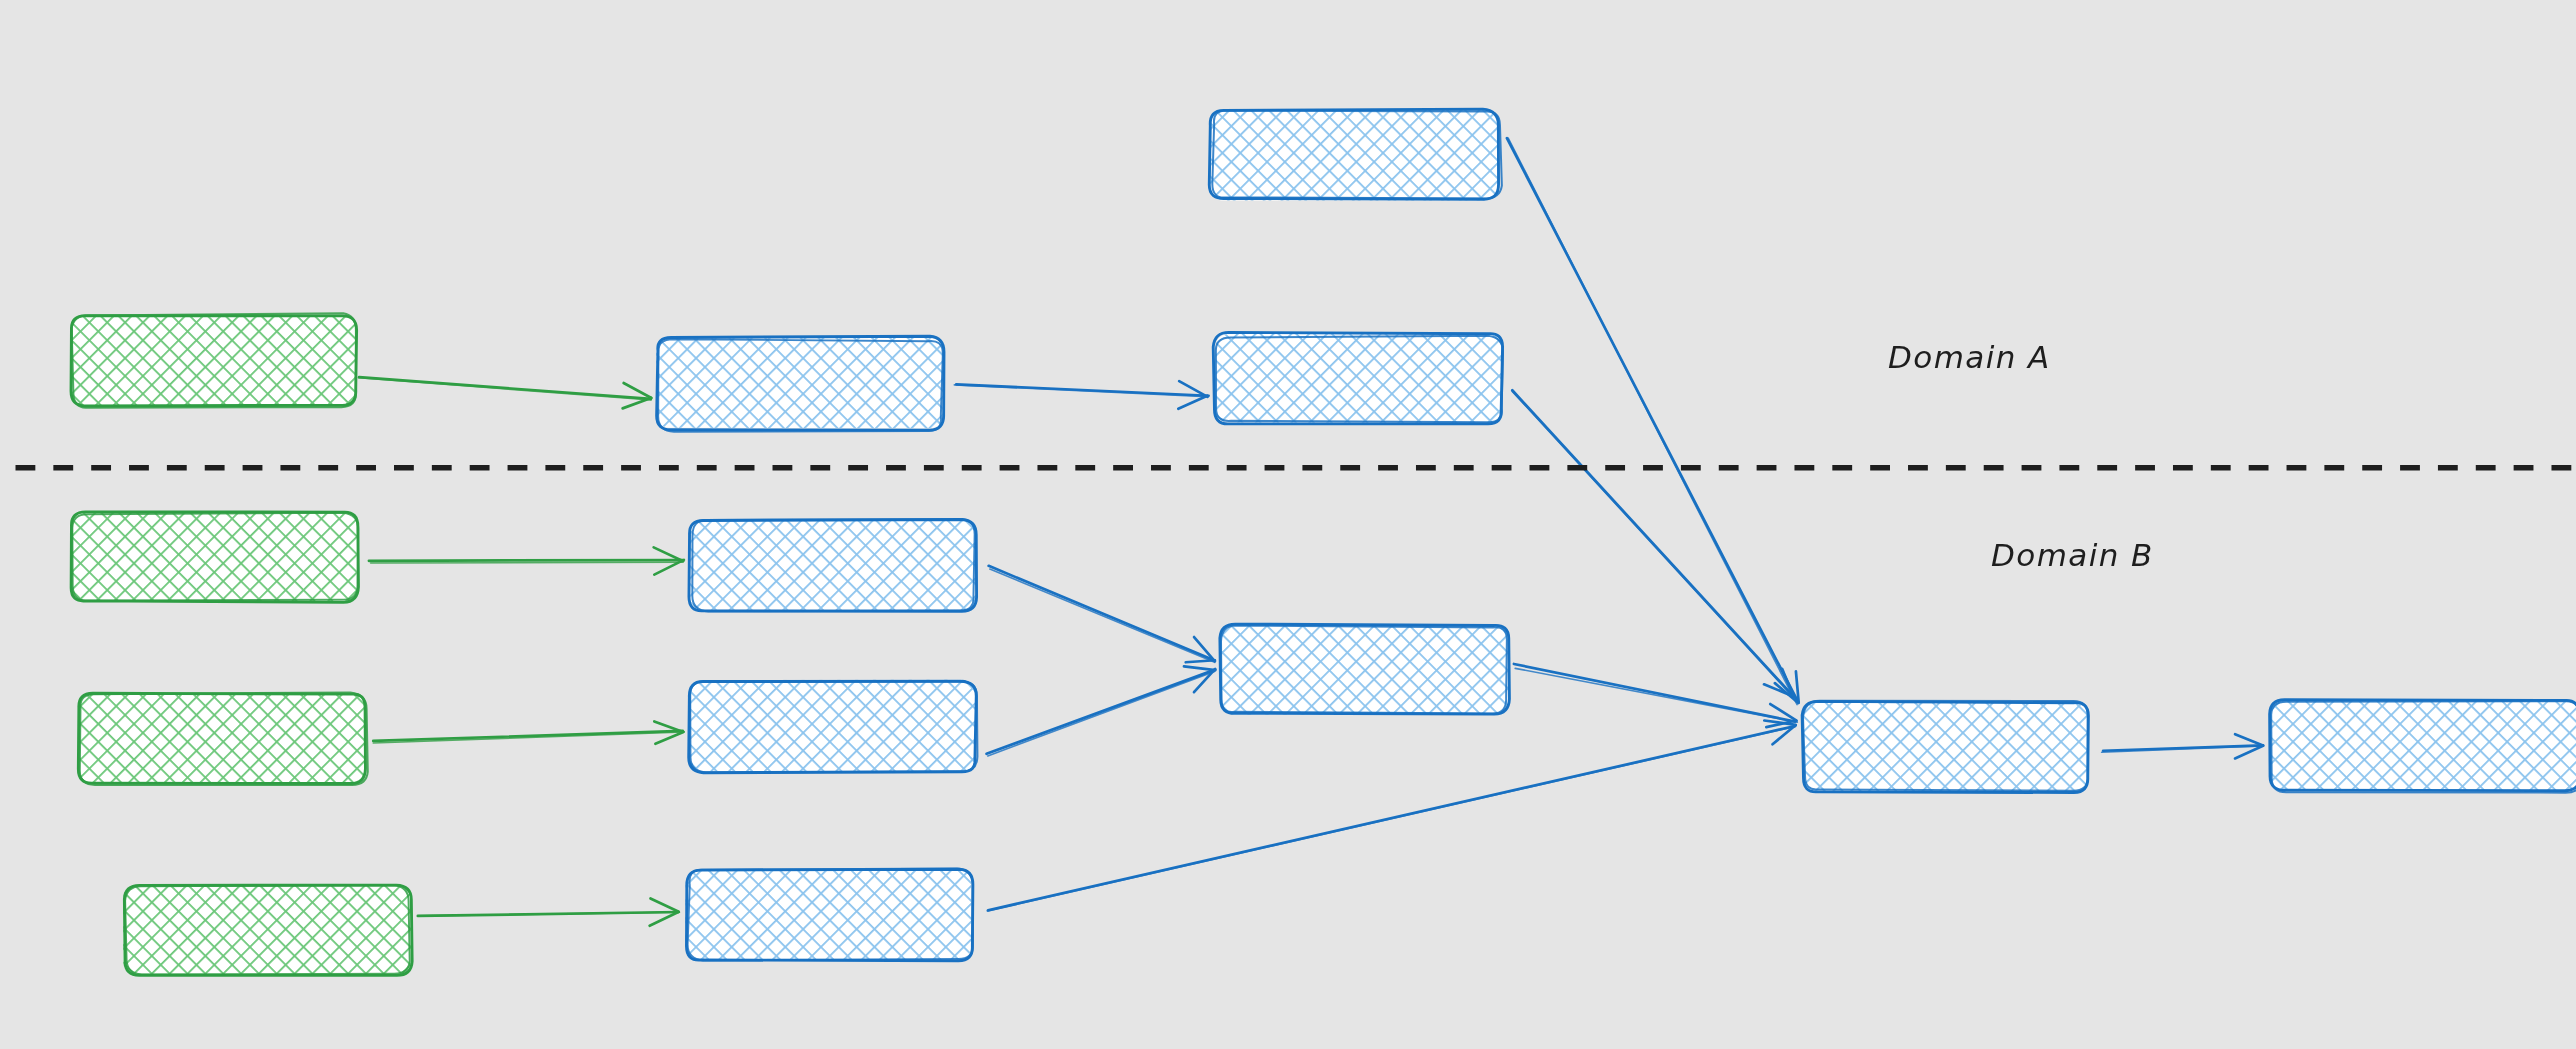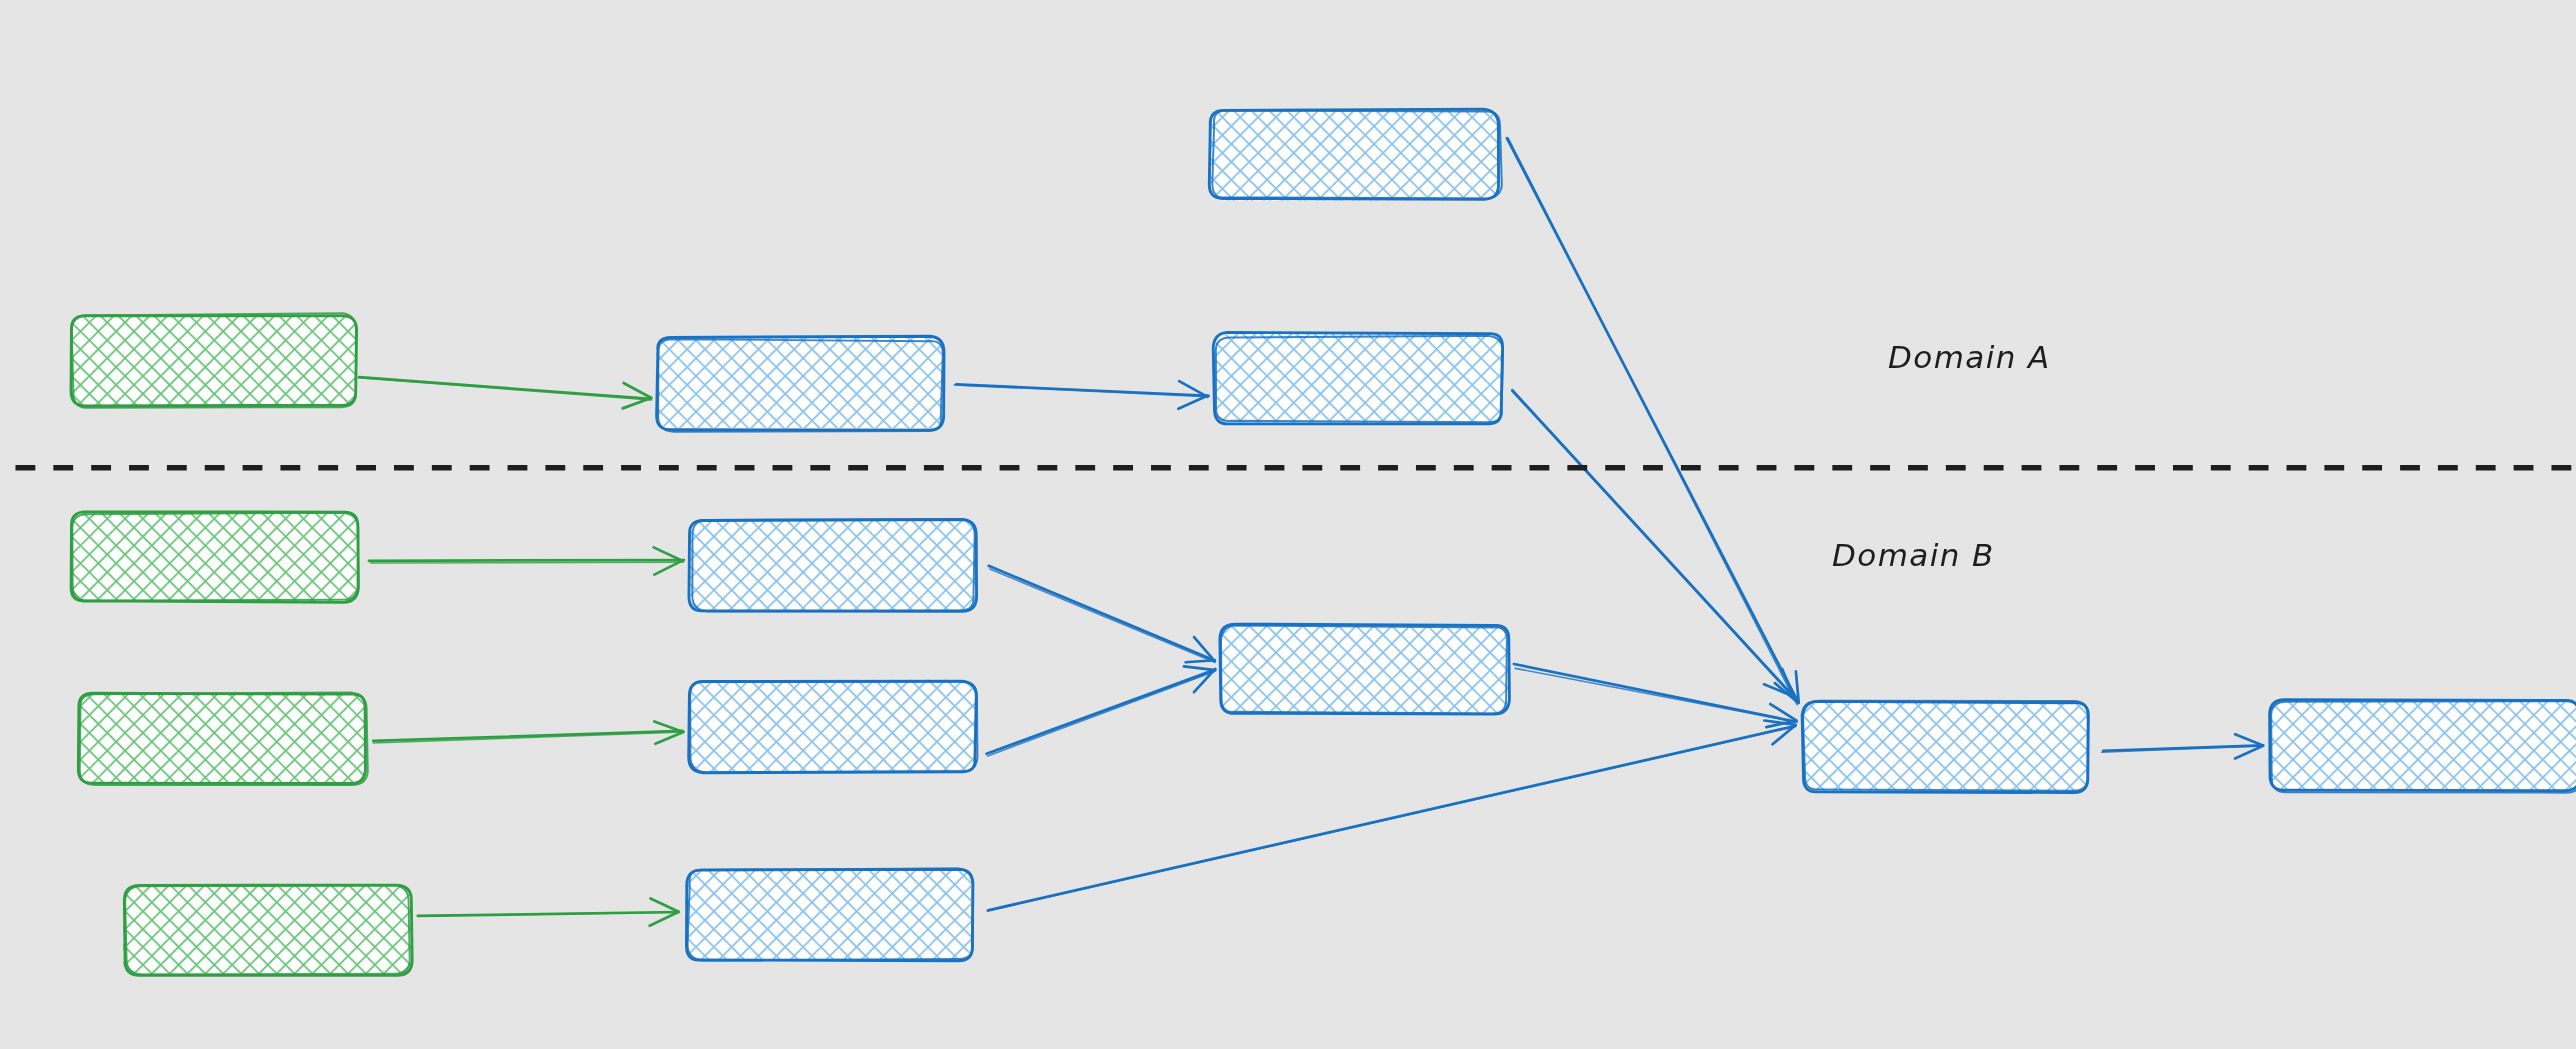--- a/index.html
+++ b/index.html
@@ -200,16 +200,16 @@
           <path d="M 2510.935559512086 827.1970674992525 L 2479.887227356325 814.6707745560386" fill="none" stroke="#1971c2" stroke-width="3" stroke-linecap="round"></path>
         </g>
       </g>
     <g id="divider-layer">
         <line x1="17" y1="519" x2="2858" y2="519" stroke="#1e1e1e" stroke-width="6" stroke-dasharray="22 20" stroke-linecap="butt"></line>
       </g>
   </svg>
 
   <div class="domain-label" id="label-domain-a" style="left: 1888px; top: 339px;">Domain A</div>
 
-  <div class="domain-label" id="label-domain-b" style="left: 1832px; top: 537px;">Domain B</div>
+  <div class="domain-label" id="label-domain-b" style="left: 1991px; top: 537px;">Domain B</div>
 
 </div>
 
 
 </body></html>

